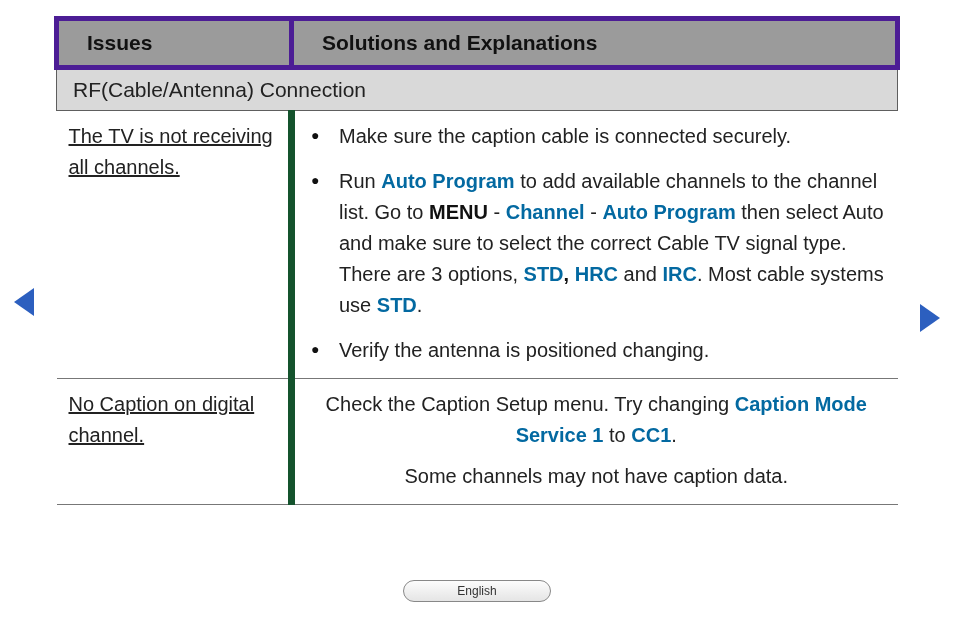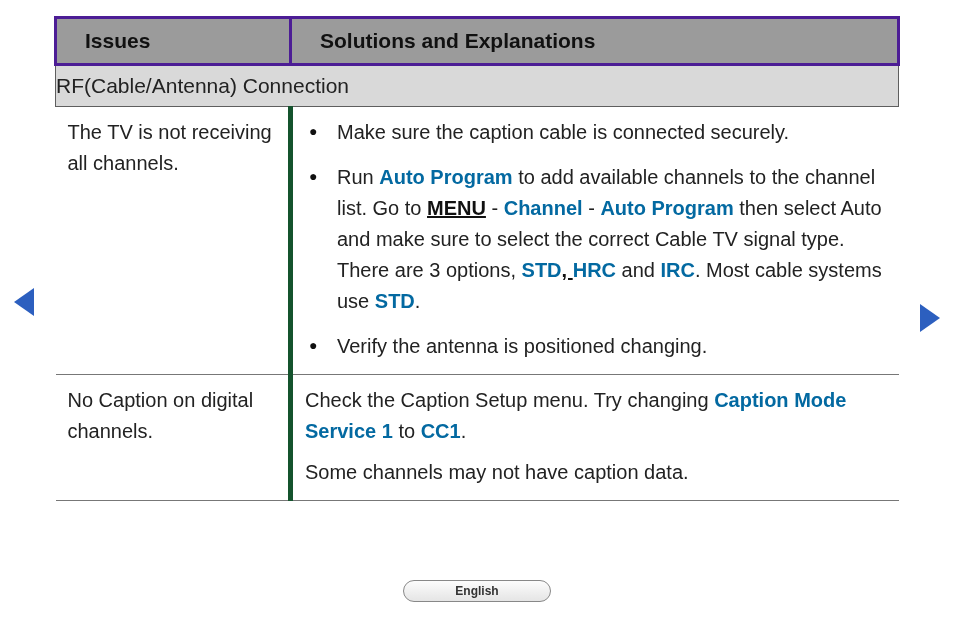--- a/index.html
+++ b/index.html
@@ -1,35 +1,35 @@
 <!DOCTYPE html>
 <html><head>
   <meta charset="utf-8">
   <style>
     * { box-sizing: border-box; margin: 0; padding: 0; }
     html, body { width: 954px; height: 624px; background: #ffffff; font-family: Arial, Helvetica, sans-serif; }
     .page { width: 954px; height: 624px; position: relative; padding: 16px 54px 0 54px; }
     .tbl { width: 100%; border-collapse: collapse; }
-    .hdr-row td { background: #9b9b9b; border: 3px solid #4c1d95; font-size: 21px; font-weight: bold; color: #111; padding: 10px 28px; margin-top: 46px; }
+    .hdr-row td { background: #9b9b9b; border: 5px solid #4c1d95; font-size: 21px; font-weight: bold; color: #111; padding: 10px 28px; margin-top: 46px; }
     .hdr-row td.c1 { width: 235px; border-right: 1px solid #5e5e5e; }
-    .section-row td { background: #d9d9d9; border-left: 1px solid #5e5e5e; border-right: 1px solid #5e5e5e; border-bottom: 1px solid #5e5e5e; font-size: 21px; color: #222; padding: 8px 0; }
+    .section-row td { background: #d9d9d9; border-left: 1px solid #5e5e5e; border-right: 1px solid #5e5e5e; border-bottom: 1px solid #5e5e5e; font-size: 21px; color: #222; padding: 8px 16px; }
     .body-row td { border-bottom: 1px solid #777; font-size: 20px; color: #222; padding: 10px 12px 12px 12px; vertical-align: top; line-height: 1.55; }
-    .body-row td.c1 { width: 235px; border-right: 5px solid #14532d; }
+    .body-row td.c1 { width: 235px; border-right: 7px solid #14532d; text-decoration: underline; }
     ul.bullets { list-style: none; padding-left: 4px; }
     ul.bullets li { position: relative; padding-left: 28px; margin-bottom: 14px; }
     ul.bullets li:last-child { margin-bottom: 0; }
     ul.bullets li::before { content: "●"; position: absolute; left: 0; top: 0; color: #111; font-size: 14px; line-height: 28px; }
     .term { color: #0369a1; font-weight: bold; }
-    .boldk { color: #111; font-weight: bold; text-decoration: underline; }
-    .para { margin-bottom: 10px; }
+    .boldk { color: #111; font-weight: bold; }
+    .para { margin-bottom: 10px; text-align: center; }
     .para:last-child { margin-bottom: 0; }
     .arrow { position: absolute; width: 0; height: 0; }
     .arrow-left { left: 14px; top: 288px; border-top: 14px solid transparent; border-bottom: 14px solid transparent; border-right: 20px solid #2c5fbf; }
     .arrow-right { right: 14px; top: 304px; border-top: 14px solid transparent; border-bottom: 14px solid transparent; border-left: 20px solid #2c5fbf; }
-    .lang-pill { position: absolute; left: 50%; transform: translateX(-50%); bottom: 22px; width: 148px; height: 22px; border: 1px solid #888; border-radius: 11px; background: linear-gradient(#fcfcfc,#e5e5e5); display: flex; align-items: center; justify-content: center; font-size: 12px; font-weight: bold; color: #333; }
+    .lang-pill { position: absolute; left: 50%; transform: translateX(-50%); bottom: 22px; width: 148px; height: 22px; border: 1px solid #888; border-radius: 11px; background: linear-gradient(#fcfcfc,#e5e5e5); display: flex; align-items: center; justify-content: center; font-size: 12px; font-weight: normal; color: #333; }
   </style>
 </head>
 <body>
 
 <div class="page">
 
   <div class="arrow arrow-left" title="previous page"></div>
   <div class="arrow arrow-right" title="next page"></div>
 
   <table class="tbl">
@@ -45,21 +45,21 @@
       <td class="c1">The TV is not receiving all channels.</td>
       <td>
         <ul class="bullets">
           <li><span>Make sure the caption cable is connected securely.</span></li>
           <li><span>Run </span><span class="term">Auto Program</span><span> to add available channels to the channel list. Go to </span><span class="boldk">MENU</span><span> - </span><span class="term">Channel</span><span> - </span><span class="term">Auto Program</span><span> then select Auto and make sure to select the correct Cable TV signal type. There are 3 options, </span><span class="term">STD</span><span class="boldk">, </span><span class="term">HRC</span><span> and </span><span class="term">IRC</span><span>. Most cable systems use </span><span class="term">STD</span><span>.</span></li>
           <li><span>Verify the antenna is positioned changing.</span></li>
         </ul>
       </td>
     </tr>
     <tr class="body-row">
-      <td class="c1">No Caption on digital channels.</td>
+      <td class="c1">No Caption on digital channel.</td>
       <td>
         <div class="para"><span>Check the Caption Setup menu. Try changing </span><span class="term">Caption Mode Service 1</span><span> to </span><span class="term">CC1</span><span>.</span></div>
         <div class="para"><span>Some channels may not have caption data.</span></div>
       </td>
     </tr>
   </tbody>
     </table>
 
   <div class="lang-pill">English</div>
 

